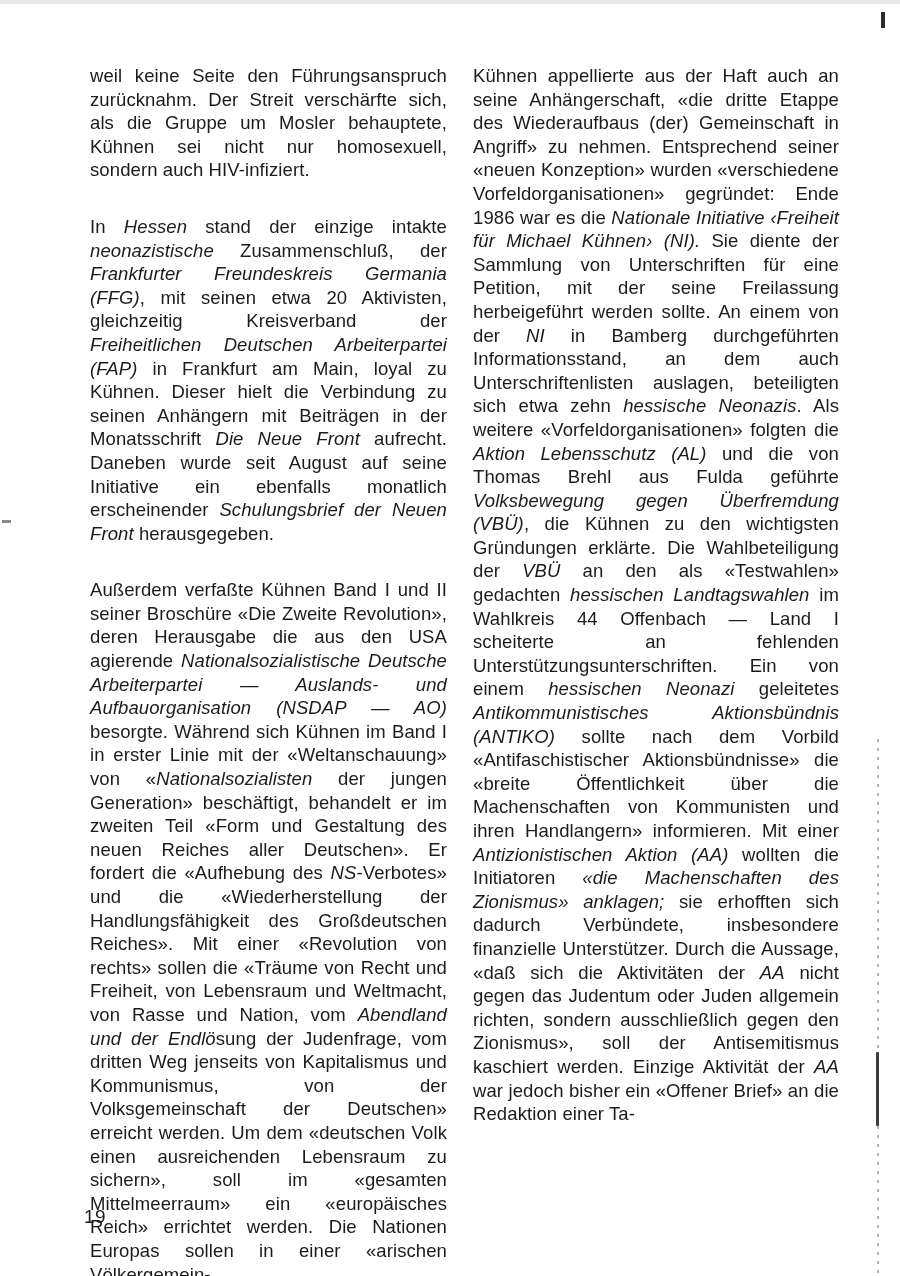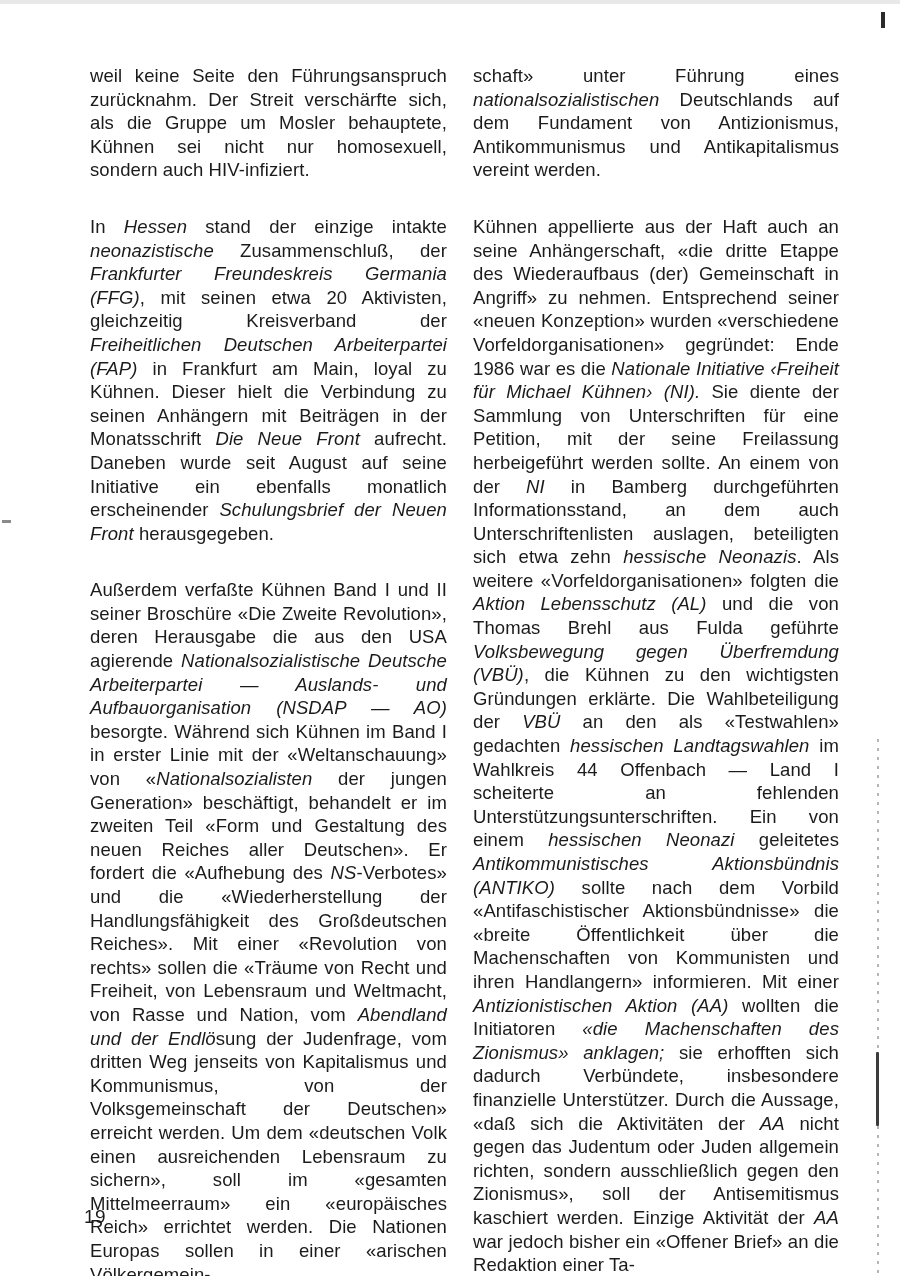--- a/index.html
+++ b/index.html
@@ -59,21 +59,20 @@
 
 <div class="page" style="--paper: #ffffff; --ink: #1b1b1b;">
 
   <div class="col col-left">
     <p class="para"><span>weil keine Seite den Führungsanspruch zurücknahm. Der Streit verschärfte sich, als die Gruppe um Mosler behauptete, Kühnen sei nicht nur homosexuell, sondern auch HIV-infiziert.</span></p>
     <p class="para"><span>In </span><i>Hessen</i><span> stand der einzige intakte </span><i>neonazistische</i><span> Zusammenschluß, der </span><i>Frankfurter Freundeskreis Germania (FFG)</i><span>, mit seinen etwa 20 Aktivisten, gleichzeitig Kreisverband der </span><i>Freiheitlichen Deutschen Arbeiterpartei (FAP)</i><span> in Frankfurt am Main, loyal zu Kühnen. Dieser hielt die Verbindung zu seinen Anhängern mit Beiträgen in der Monatsschrift </span><i>Die Neue Front</i><span> aufrecht. Daneben wurde seit August auf seine Initiative ein ebenfalls monatlich erscheinender </span><i>Schulungsbrief der Neuen Front</i><span> herausgegeben.</span></p>
     <p class="para"><span>Außerdem verfaßte Kühnen Band I und II seiner Broschüre «Die Zweite Revolution», deren Herausgabe die aus den USA agierende </span><i>Nationalsozialistische Deutsche Arbeiterpartei — Auslands- und Aufbauorganisation (NSDAP — AO)</i><span> besorgte. Während sich Kühnen im Band I in erster Linie mit der «Weltanschauung» von «</span><i>Nationalsozialisten</i><span> der jungen Generation» beschäftigt, behandelt er im zweiten Teil «Form und Gestaltung des neuen Reiches aller Deutschen». Er fordert die «Aufhebung des </span><i>NS</i><span>-Verbotes» und die «Wiederherstellung der Handlungsfähigkeit des Großdeutschen Reiches». Mit einer «Revolution von rechts» sollen die «Träume von Recht und Freiheit, von Lebensraum und Weltmacht, von Rasse und Nation, vom </span><i>Abendland und der Endlö</i><span>sung der Judenfrage, vom dritten Weg jenseits von Kapitalismus und Kommunismus, von der Volksgemeinschaft der Deutschen» erreicht werden. Um dem «deutschen Volk einen ausreichenden Lebensraum zu sichern», soll im «gesamten Mittelmeerraum» ein «europäisches Reich» errichtet werden. Die Nationen Europas sollen in einer «arischen Völkergemein-</span></p>
   </div>
 
   <div class="col col-right">
-    <p class="para"><span>schaft» unter Führung eines </span><i>nationalsozialistischen</i><span> Deutschlands auf dem Fundament von Antizionismus, Antikommunismus und Antikapitalismus vereint werden.</span></p>
     <p class="para"><span>Kühnen appellierte aus der Haft auch an seine Anhängerschaft, «die dritte Etappe des Wiederaufbaus (der) Gemeinschaft in Angriff» zu nehmen. Entsprechend seiner «neuen Konzeption» wurden «verschiedene Vorfeldorganisationen» gegründet: Ende 1986 war es die </span><i>Nationale Initiative ‹Freiheit für Michael Kühnen› (NI).</i><span> Sie diente der Sammlung von Unterschriften für eine Petition, mit der seine Freilassung herbeigeführt werden sollte. An einem von der </span><i>NI</i><span> in Bamberg durchgeführten Informationsstand, an dem auch Unterschriftenlisten auslagen, beteiligten sich etwa zehn </span><i>hessische Neonazis</i><span>. Als weitere «Vorfeldorganisationen» folgten die </span><i>Aktion Lebensschutz (AL)</i><span> und die von Thomas Brehl aus Fulda geführte </span><i>Volksbewegung gegen Überfremdung (VBÜ)</i><span>, die Kühnen zu den wichtigsten Gründungen erklärte. Die Wahlbeteiligung der </span><i>VBÜ</i><span> an den als «Testwahlen» gedachten </span><i>hessischen Landtagswahlen</i><span> im Wahlkreis 44 Offenbach — Land I scheiterte an fehlenden Unterstützungsunterschriften. Ein von einem </span><i>hessischen Neonazi</i><span> geleitetes </span><i>Antikommunistisches Aktionsbündnis (ANTIKO)</i><span> sollte nach dem Vorbild «Antifaschistischer Aktionsbündnisse» die «breite Öffentlichkeit über die Machenschaften von Kommunisten und ihren Handlangern» informieren. Mit einer </span><i>Antizionistischen Aktion (AA)</i><span> wollten die Initiatoren </span><i>«die Machenschaften des Zionismus» anklagen;</i><span> sie erhofften sich dadurch Verbündete, insbesondere finanzielle Unterstützer. Durch die Aussage, «daß sich die Aktivitäten der </span><i>AA</i><span> nicht gegen das Judentum oder Juden allgemein richten, sondern ausschließlich gegen den Zionismus», soll der Antisemitismus kaschiert werden. Einzige Aktivität der </span><i>AA</i><span> war jedoch bisher ein «Offener Brief» an die Redaktion einer Ta-</span></p>
   </div>
 
   <div class="page-number">19</div>
 
   <div class="art-tick-top-right"></div>
   <div class="art-edge-dashes"></div>
   <div class="art-edge-solid"></div>
   <div class="art-left-dash"></div>
 

